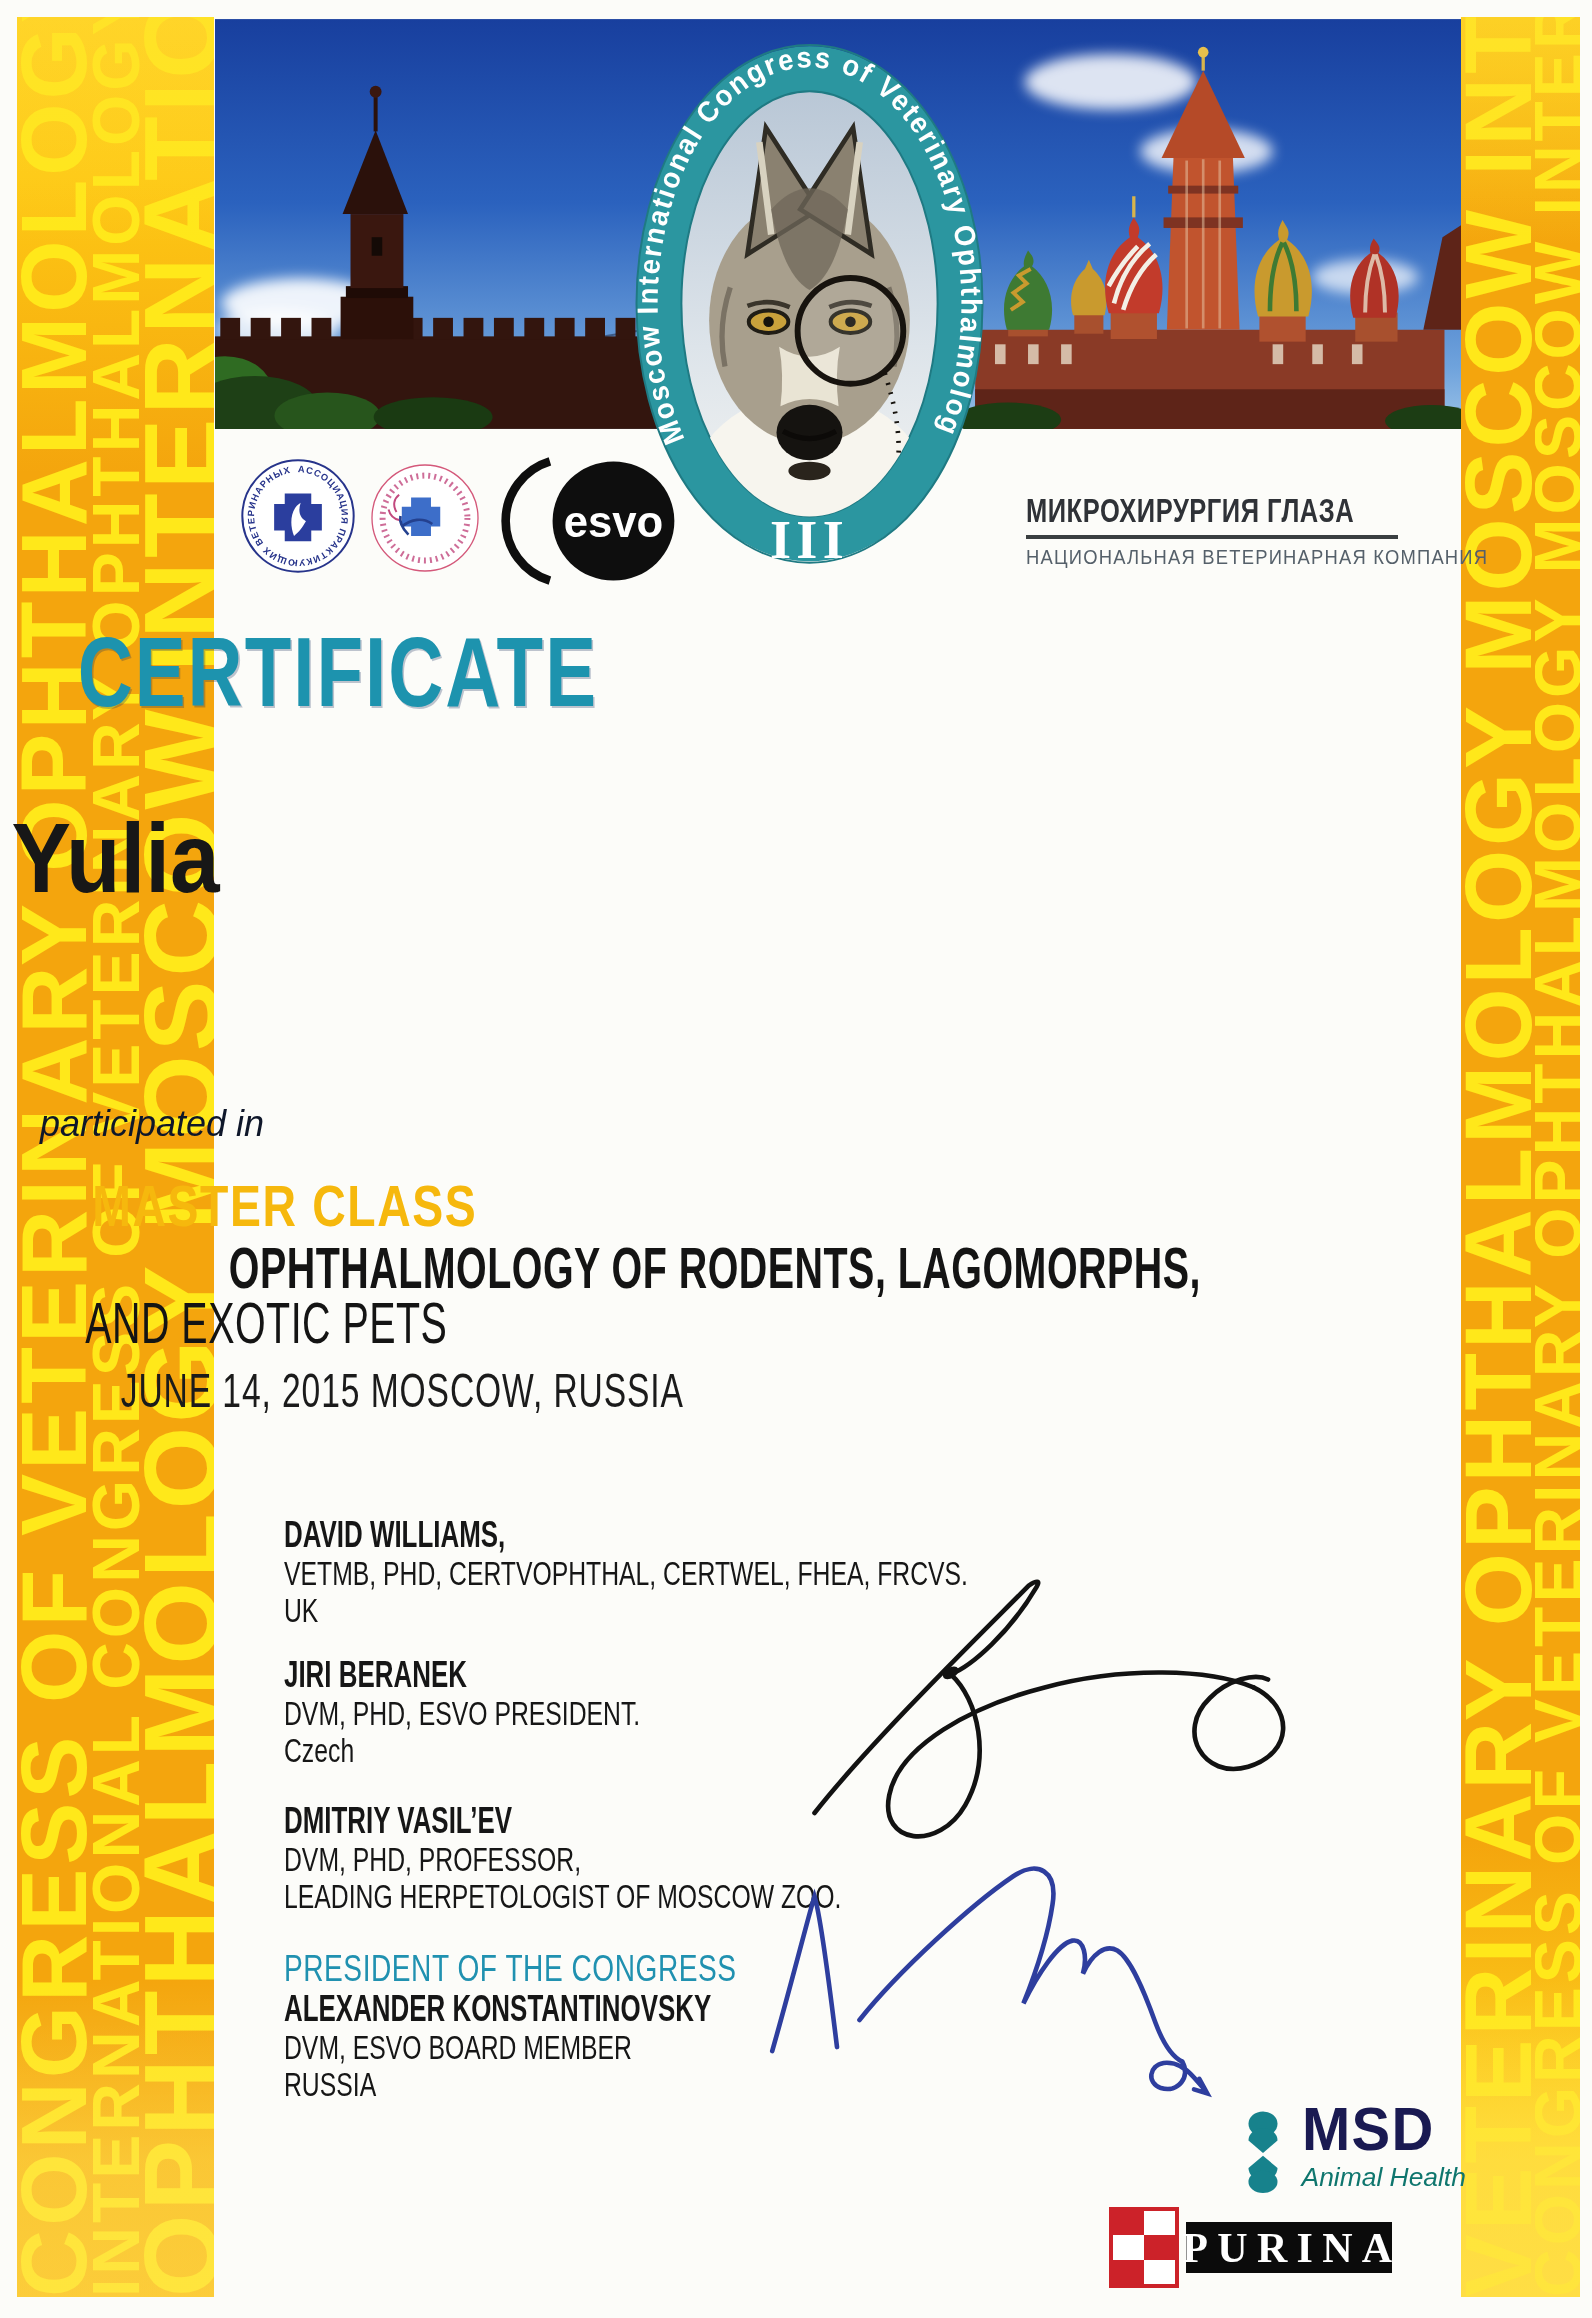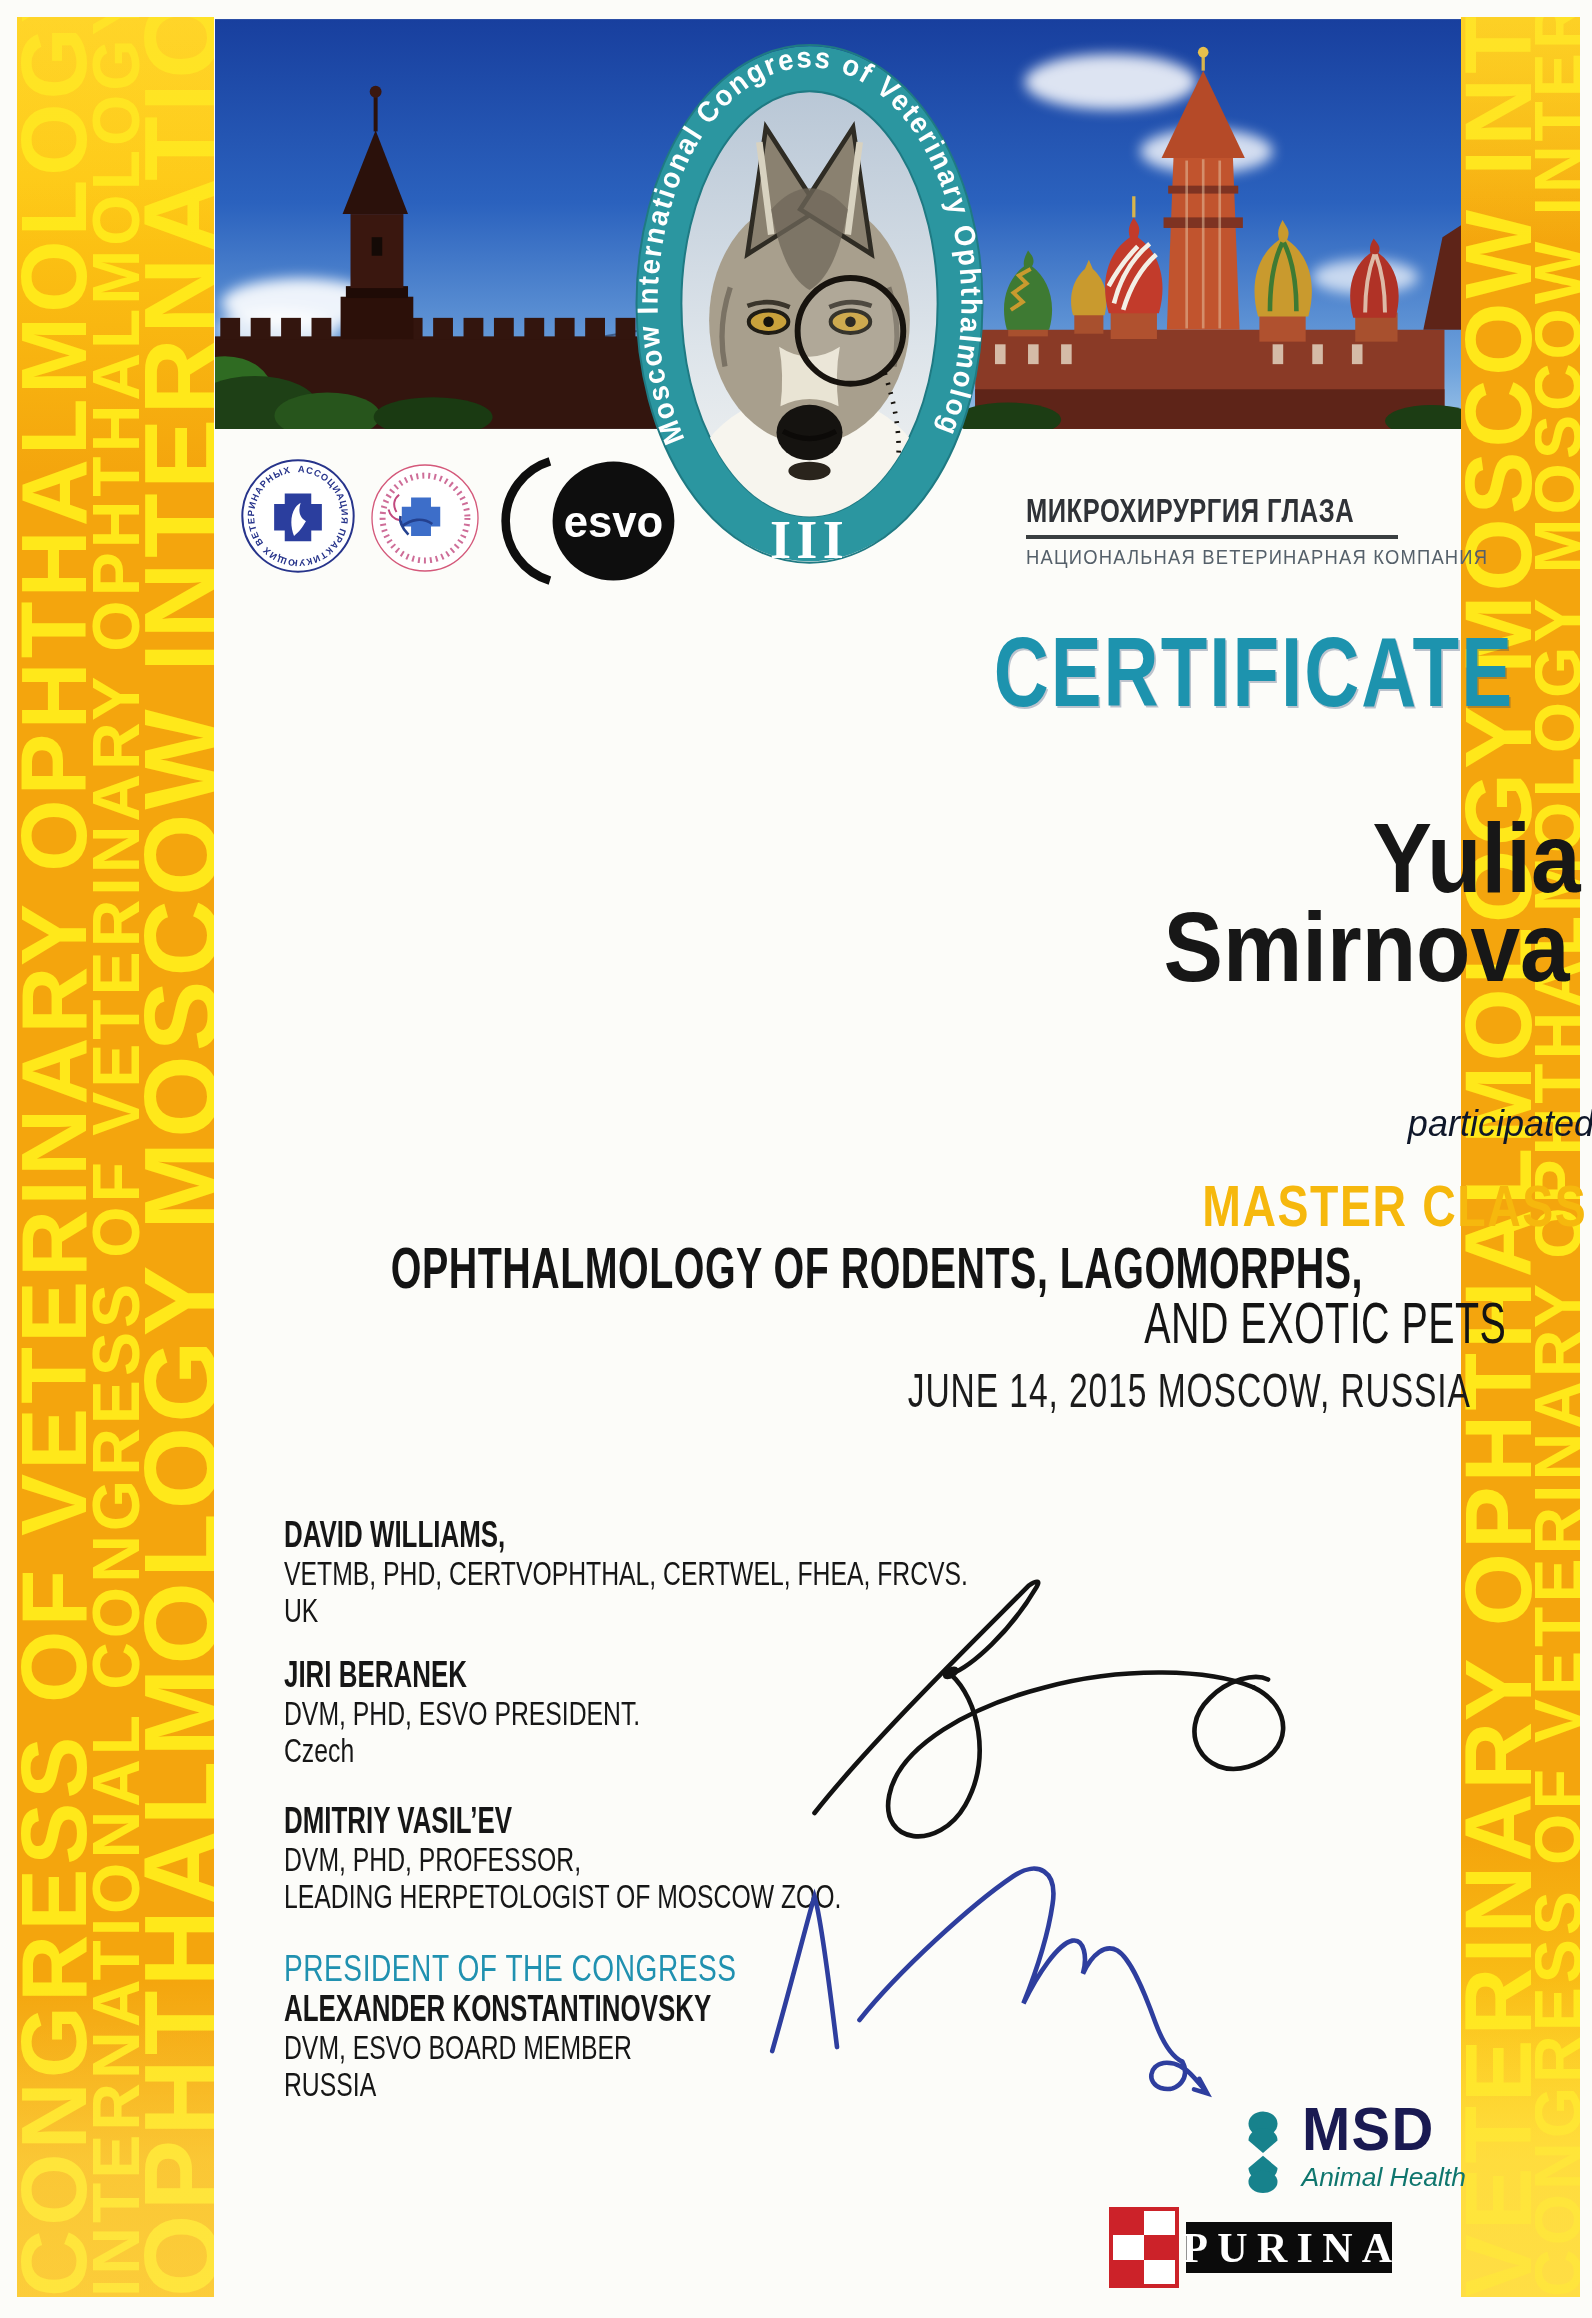--- a/index.html
+++ b/index.html
@@ -31,21 +31,21 @@
   .ms-block{position:absolute;left:1017px;top:491px;width:397px;}
   .ms-row{display:flex;align-items:flex-start;}
   .ms-text{margin-left:9.3px;}
   .ms-title{font-size:34px;font-weight:700;color:#2f3237;transform:scaleX(.75);
             transform-origin:left top;white-space:nowrap;letter-spacing:0.7px;}
   .ms-rule{width:372px;height:4px;background:#3a3f41;margin-top:5.3px;}
   .ms-sub{margin-top:6.6px;font-size:20px;color:#55606a;letter-spacing:1.3px;
           transform:scaleX(.92);transform-origin:left top;white-space:nowrap;}
   
   .content{position:absolute;left:215px;width:1164px;text-align:center;}
-  .cline{position:absolute;left:0;width:100%;text-align:right;white-space:nowrap;}
+  .cline{position:absolute;left:0;width:100%;text-align:left;white-space:nowrap;}
   .cond{display:inline-block;transform-origin:center top;}
   .t-cert{top:615px;font-size:99px;font-weight:700;color:#1d93ae;
           text-shadow:2px 2px 0 rgba(25,45,95,.28);}
   .t-cert .cond{transform:scaleX(.77);letter-spacing:2.6px;}
   .t-first{top:801px;font-size:99px;font-weight:700;color:#171717;}
   .t-last{top:890px;font-size:99px;font-weight:700;color:#171717;}
   .t-first .cond,.t-last .cond{transform:scaleX(.9);}
   .t-part{top:1103px;font-size:36px;font-style:italic;color:#0f172a;padding-left:40px;}
   .t-master{top:1172px;font-size:58px;font-weight:700;color:#f6b80d;margin-left:44px;}
   .t-master .cond{transform:scaleX(.8);letter-spacing:2px;}
@@ -287,22 +287,20 @@
     <text font-size="44" font-weight="700" fill="#ffffff" letter-spacing="3">
       <textPath href="#ringpath" textLength="1370" lengthAdjust="spacingAndGlyphs">Moscow International Congress of Veterinary Ophthalmology</textPath>
     </text>
     <text x="290" y="790" text-anchor="middle" font-family="Liberation Serif, serif" font-size="82" font-weight="700" fill="#ffffff" letter-spacing="8">III</text>
   </svg>
 
   <div class="content cline t-cert">
     <span class="cond">CERTIFICATE</span></div>
   <div class="content cline t-first">
     <span class="cond">Yulia</span></div>
-  <div class="content cline t-last">
-    <span class="cond">Smirnova</span></div>
   <div class="content cline t-part">
     <span class="cond">participated in</span></div>
   <div class="content cline t-master">
     <span class="cond">MASTER CLASS</span></div>
   <div class="content cline t-ev1">
     <span class="cond">OPHTHALMOLOGY OF RODENTS, LAGOMORPHS,</span></div>
   <div class="content cline t-ev2">
     <span class="cond">AND EXOTIC PETS</span></div>
   <div class="content cline t-date">
     <span class="cond">JUNE 14, 2015 MOSCOW, RUSSIA</span></div>

